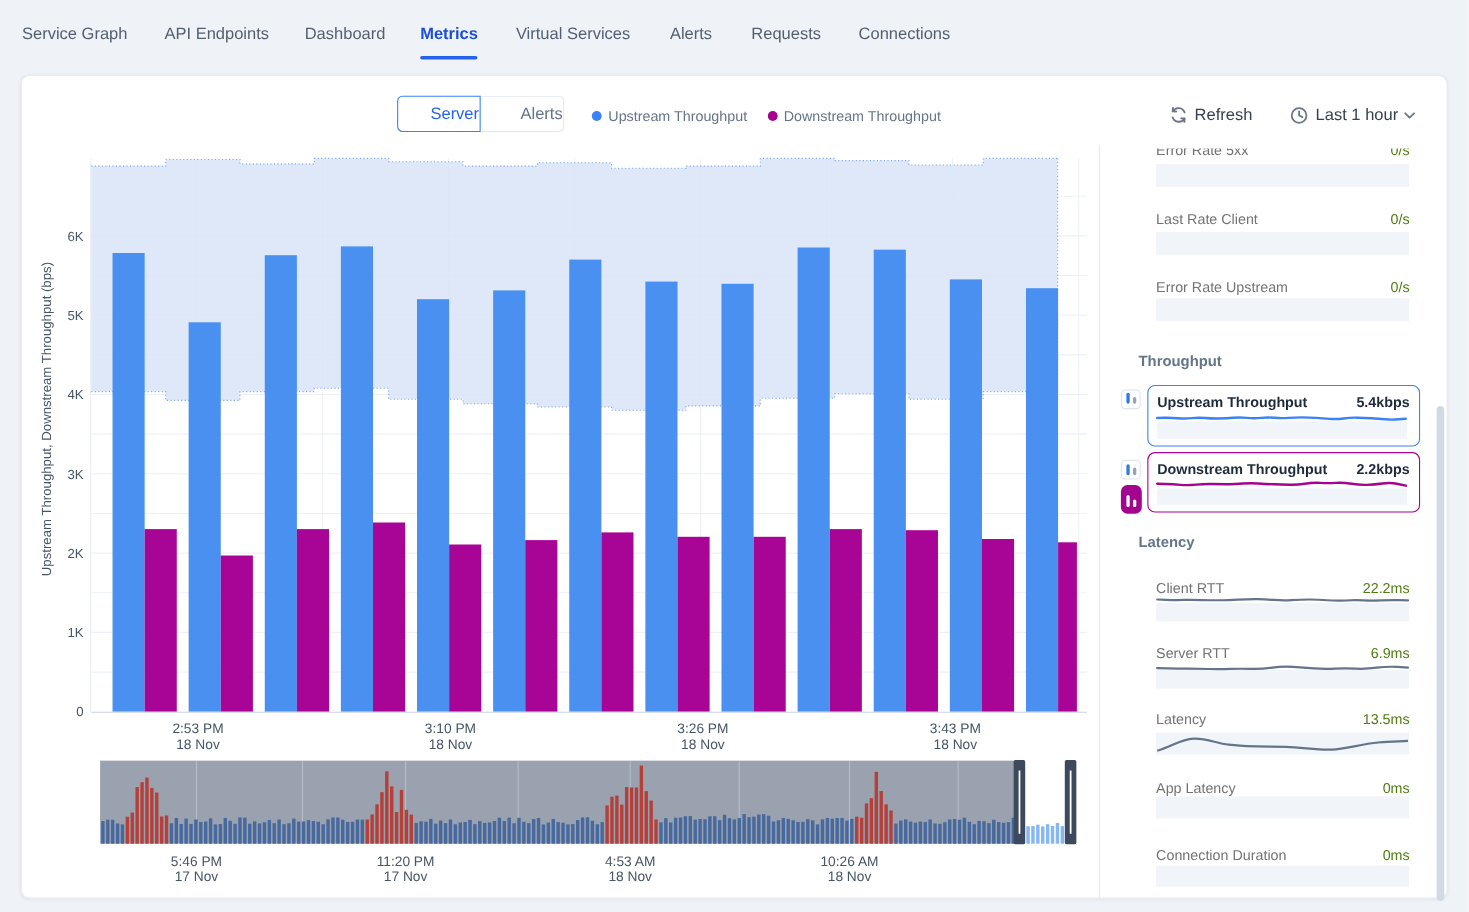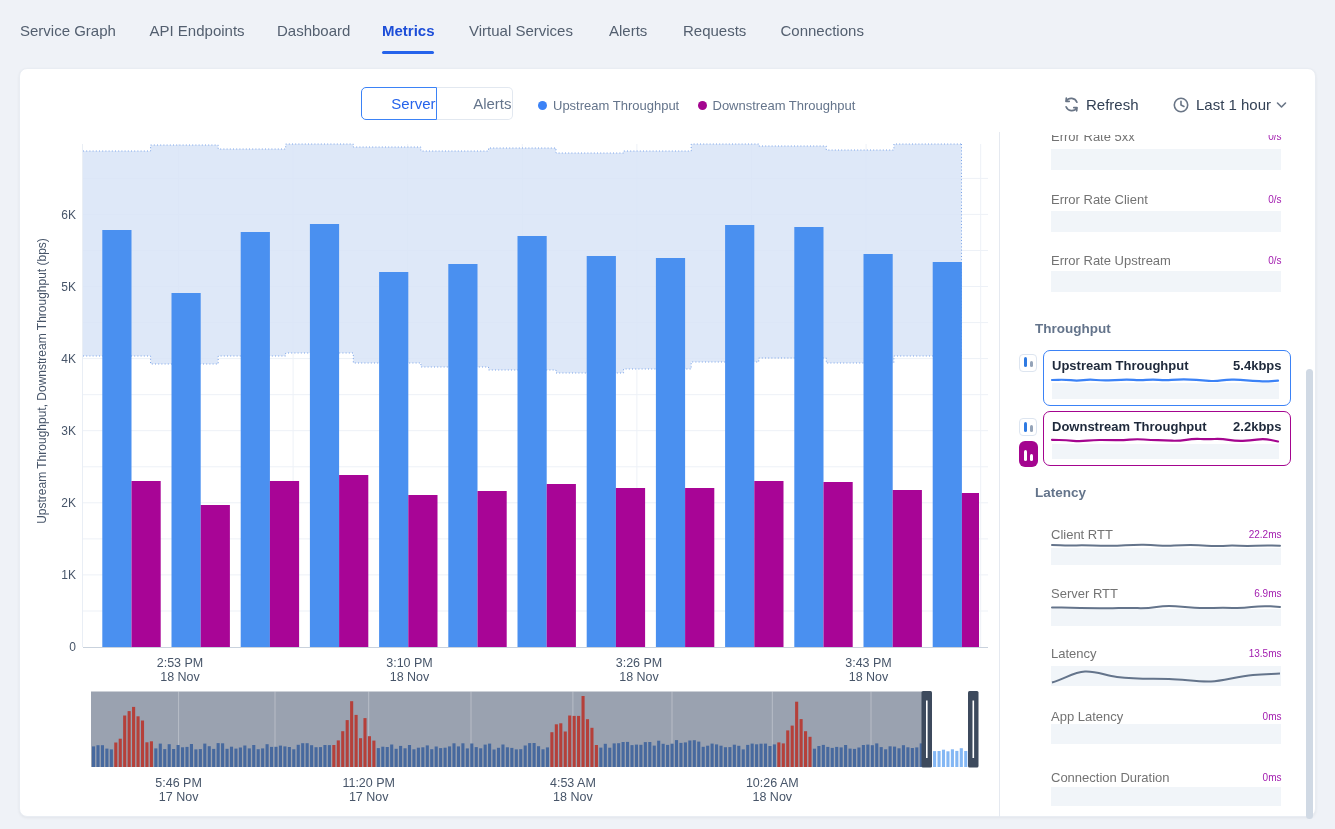--- a/index.html
+++ b/index.html
@@ -14,21 +14,21 @@
   border-radius:6px; background:#fff; }
 .select .txt { position:absolute; left:7px; top:6px; font-size:15px; color:#1e293b; }
 .seg { position:absolute; top:18px; height:33px; width:76px; text-align:right; line-height:31px;
   font-size:15px; background:#fff; }
 .legend-dot { position:absolute; width:9px; height:9px; border-radius:50%; top:31.5px; }
 .legend-txt { position:absolute; top:29px; font-size:13px; color:#64748b; white-space:nowrap; }
 .toolbtn { position:absolute; top:26.5px; font-size:15px; color:#334155; white-space:nowrap; }
 .divider { position:absolute; left:978.5px; top:63px; width:1px; height:685px; background:#e5e9f0; }
 .sidebar { position:absolute; left:979px; top:66px; width:318px; height:682px; overflow:hidden; }
 .slabel { position:absolute; font-size:13px; color:#737373; white-space:nowrap; line-height:18px; }
-.svalue { position:absolute; right:35.5px; font-size:10px; color:#a21caf; white-space:nowrap; line-height:18px; }
+.svalue { position:absolute; right:35.5px; font-size:13px; color:#4d7c0f; white-space:nowrap; line-height:18px; }
 .slabel.bold, .svalue.bold { font-weight:700; color:#1e293b; font-size:13px; }
 .strip { position:absolute; width:230px; background:#f1f5f9; }
 .shead { position:absolute; font-size:13.5px; font-weight:700; color:#64748b; line-height:18px;margin-left:16px; }
 .tbox { position:absolute; border:1.5px solid; border-radius:7px; background:#fff; }
 .scrollthumb { position:absolute; left:1285.5px; top:300px; width:7px; height:450px;
   background:#d0d9e4; border-radius:3.5px; }
 text { font-family:"Liberation Sans", sans-serif; }
 </style>
 </head>
 <body>
@@ -355,21 +355,21 @@
 <text x="571.9" y="800" text-anchor="middle" font-size="12.5" fill="#475569">18 Nov</text>
 <text x="771.3" y="786" text-anchor="middle" font-size="12.5" fill="#475569">10:26 AM</text>
 <text x="771.3" y="800" text-anchor="middle" font-size="12.5" fill="#475569">18 Nov</text>
   </svg>
 
   <div class="divider"></div>
   <div class="sidebar">
 <div class="slabel" style="left:52px;top:-7.5px">Error Rate 5xx</div>
 <div class="svalue" style="top:-7.5px">0/s</div>
 <div class="strip" style="left:52px;top:14.4px;height:21px"></div>
-<div class="slabel" style="left:52px;top:55.9px">Error Rate Client</div>
+<div class="slabel" style="left:52px;top:55.9px">Last Rate Client</div>
 <div class="svalue" style="top:55.9px">0/s</div>
 <div class="strip" style="left:52px;top:75.5px;height:21px"></div>
 <div class="slabel" style="left:52px;top:116.8px">Error Rate Upstream</div>
 <div class="svalue" style="top:116.8px">0/s</div>
 <div class="strip" style="left:52px;top:136.4px;height:21px"></div>
 <div class="shead" style="left:20px;top:185.0px">Throughput</div>
 <div class="tbox" style="left:43.9px;top:215.1px;width:248.5px;height:56px;border-color:#3b82f6"></div>
 <div class="slabel bold" style="left:53px;top:222.1px">Upstream Throughput</div>
 <div class="svalue bold" style="top:222.1px">5.4kbps</div>
 <div class="strip" style="left:53px;top:248.4px;width:227px;height:15.5px"></div>

